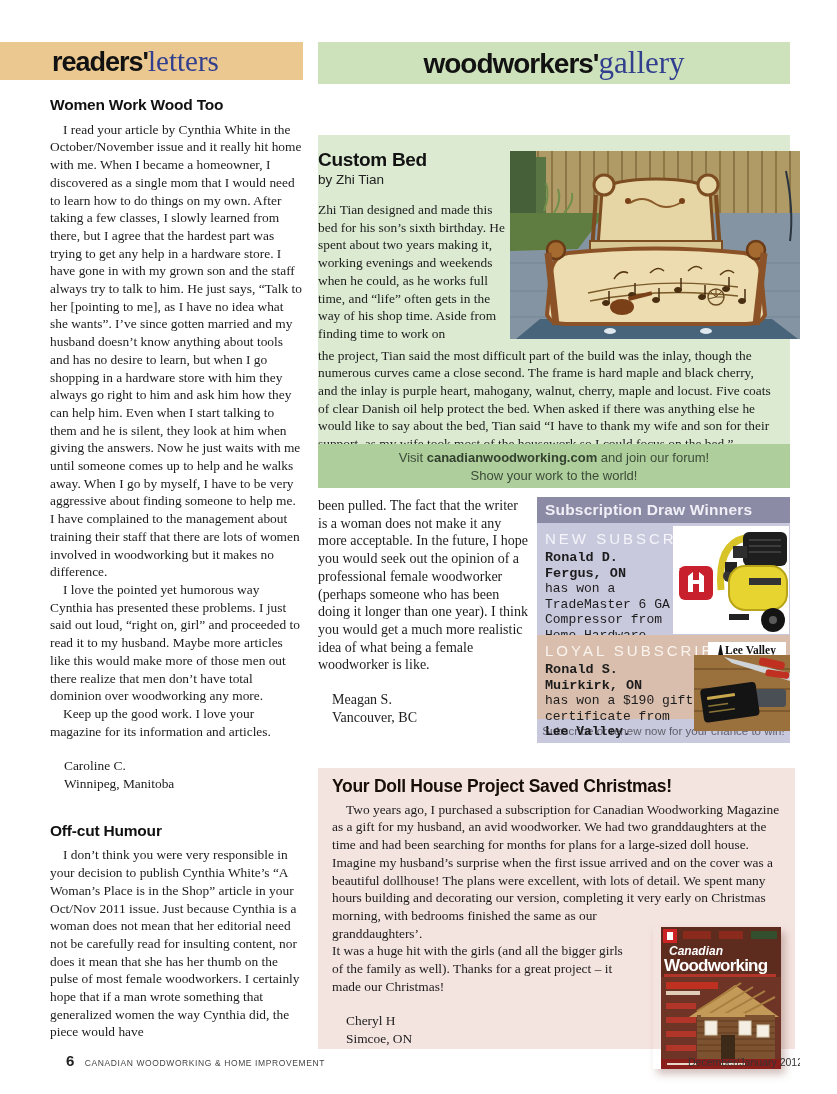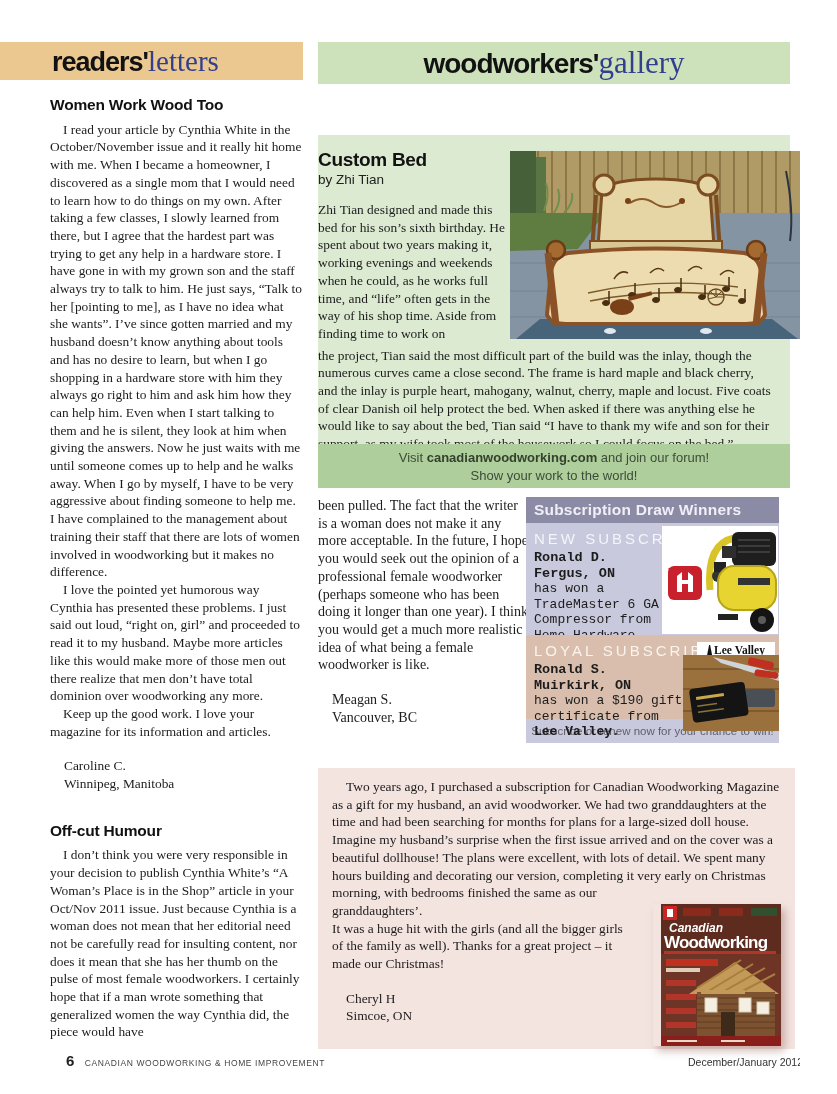--- a/index.html
+++ b/index.html
@@ -42,21 +42,21 @@
   .forum-banner{position:absolute;left:318px;top:444px;width:472px;height:44px;background:#aecf9b;
       text-align:center;font-family:"Liberation Sans",sans-serif;font-size:13px;color:#3d4b3a;
       line-height:18px;padding-top:5px;box-sizing:border-box;}
   .forum-banner b{font-weight:bold;color:#33402f;}
 
   
   .mid-col{position:absolute;left:318px;top:497px;width:212px;font-size:14px;line-height:17.7px;}
   .mid-col p{margin:0;}
 
   
-  .sub-box{position:absolute;left:526px;top:497px;width:253px;}
+  .sub-box{position:absolute;left:537px;top:497px;width:253px;}
   .sub-title{height:26px;background:#8b8ba6;color:#f0eef6;font-family:"Liberation Sans",sans-serif;
              font-weight:bold;font-size:15.5px;line-height:26px;padding-left:8px;letter-spacing:0.2px;}
   .sub-new{position:relative;height:112px;background:#c9c9de;}
   .sub-loyal{position:relative;height:84px;background:#d9bead;}
   .sub-label{font-family:"Liberation Sans",sans-serif;font-size:15px;letter-spacing:3px;
              color:#f4f4fa;padding:7px 0 0 8px;}
   .sub-loyal .sub-label{color:#faf4ee;}
   .winner{padding:3px 0 0 8px;font-size:13px;line-height:15.5px;width:150px;font-family:Liberation Mono, monospace;}
   .winner .wname{font-weight:bold;font-size:13.5px;}
   .chip-new{position:absolute;right:1px;top:3px;width:116px;height:108px;background:#fff;}
@@ -253,20 +253,21 @@
             <path d="M14 48 h20 M14 54 h26" stroke="#8a7536" stroke-width="1.5"></path>
           </g>
         </svg>
       </div>
     </div>
 
     <div class="sub-strip">Subscribe or renew now for your chance to win!</div>
   </div>
 
   <div class="dollhouse">
+    <h3>Your Doll House Project Saved Christmas!</h3>
     <div class="cover-push"></div>
     <div class="cover">
       <svg width="120" height="142" viewBox="0 0 120 142">
         <rect width="120" height="142" fill="#6e3526"></rect>
         <rect width="120" height="50" fill="#5e2c1f"></rect>
         <rect x="2" y="2" width="14" height="14" fill="#cc2424"></rect>
         <rect x="6" y="5" width="6" height="8" fill="#ffffff"></rect>
         <rect x="22" y="4" width="28" height="8" fill="#8a2a1c"></rect>
         <rect x="58" y="4" width="24" height="8" fill="#8a2a1c"></rect>
         <rect x="90" y="4" width="26" height="8" fill="#33502e"></rect>

